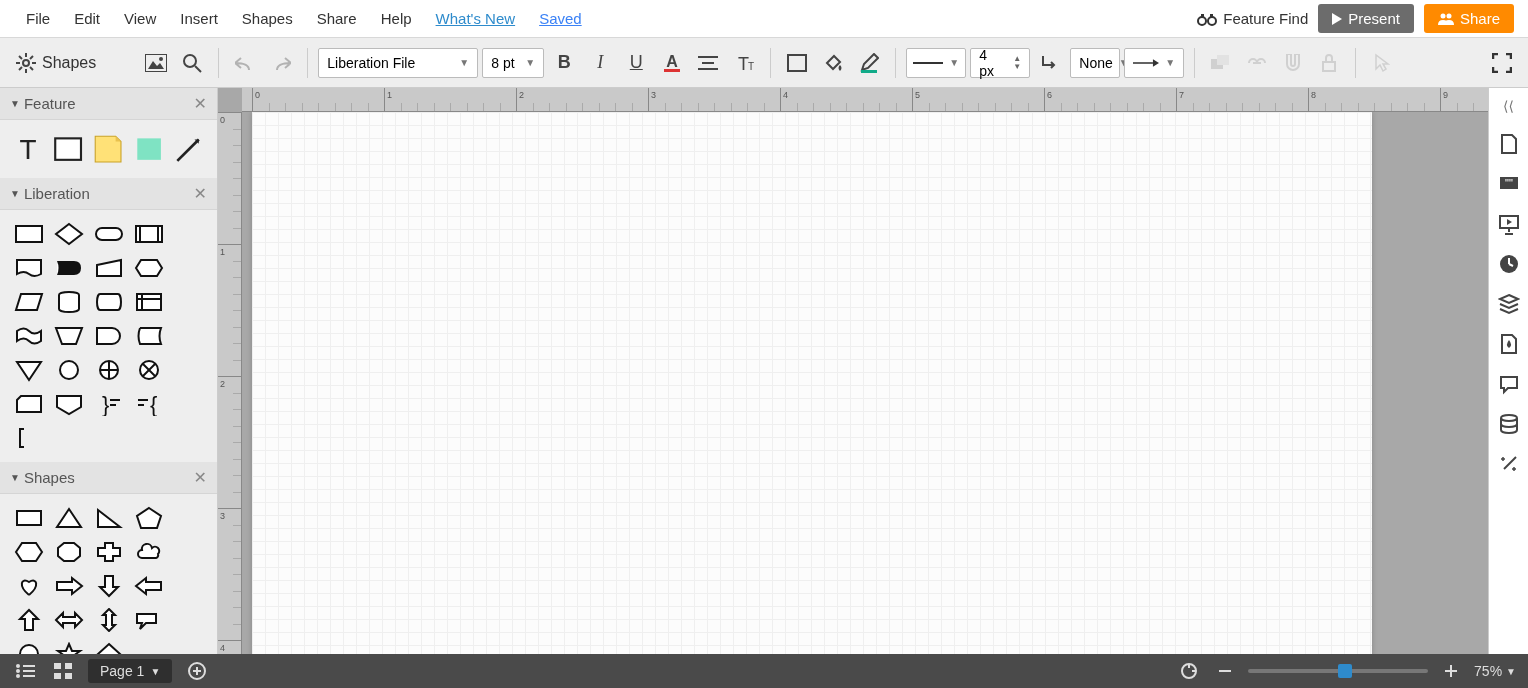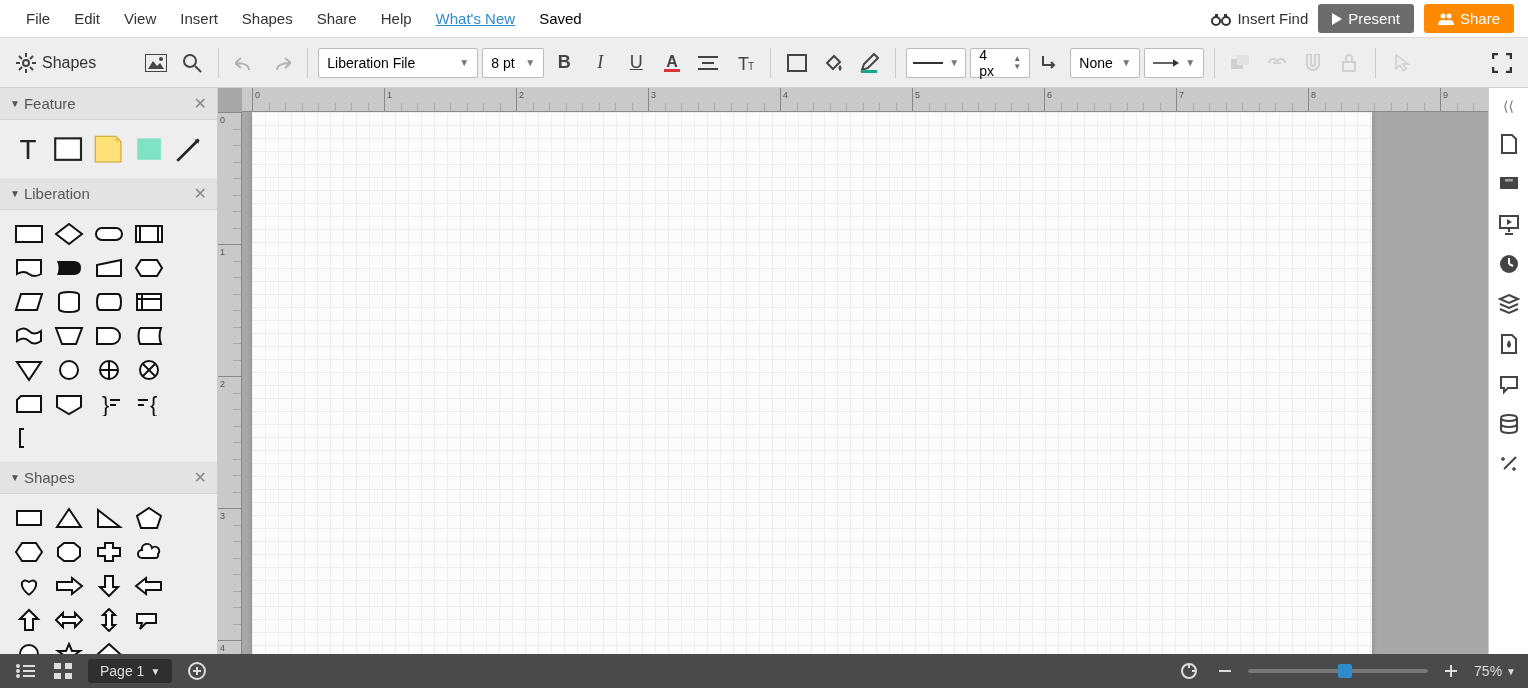--- a/index.html
+++ b/index.html
@@ -3,21 +3,21 @@
 <meta charset="utf-8">
 <style>
 * { margin: 0; padding: 0; box-sizing: border-box; font-family: Arial, Helvetica, sans-serif; }
 body { width: 1528px; height: 688px; overflow: hidden; background: #f5f5f5; display: flex; flex-direction: column; }
 
 
 .menubar { height: 38px; background: #fff; border-bottom: 1px solid #d8d8d8; display: flex; align-items: center; padding: 0 14px; justify-content: space-between; }
 .menubar-left { display: flex; align-items: flex-end; gap: 0; }
 .menu-item { padding: 8px 12px; font-size: 15px; color: #333; cursor: pointer; }
 .menu-item.link { color: #2e8bcc; text-decoration: underline; }
-.menu-item.saved { color: #000000; }
+.menu-item.saved { color: #3b82f6; text-decoration: underline; }
 .menubar-right { display: flex; align-items: center; gap: 10px; }
 .feature-find { display: flex; align-items: center; gap: 6px; font-size: 15px; color: #333; cursor: pointer; }
 .btn { display: flex; align-items: center; gap: 6px; padding: 6px 14px; border-radius: 3px; font-size: 15px; cursor: pointer; border: none; color: #fff; }
 .btn-present { background: #6c6c6c; }
 .btn-share { background: #ff8a00; }
 
 
 .toolbar { height: 50px; background: #eee; border-bottom: 1px solid #ccc; display: flex; align-items: center; padding: 0 10px; gap: 4px; }
 .gear { display:flex; align-items:center; gap:6px; font-size: 16px; color:#333; padding: 0 6px; cursor:pointer;}
 .tb-sep { width:1px; height: 30px; background: #ccc; margin: 0 6px; }
@@ -97,21 +97,21 @@
     <div class="menu-item saved">Saved</div>
   </div>
   <div class="menubar-right">
     <div class="feature-find">
       <svg width="20" height="14" viewBox="0 0 20 14">
           <circle cx="5" cy="9" r="4" fill="none" stroke="#333" stroke-width="2"></circle>
           <circle cx="15" cy="9" r="4" fill="none" stroke="#333" stroke-width="2"></circle>
           <rect x="4" y="2" width="3" height="4" fill="#333"></rect>
           <rect x="13" y="2" width="3" height="4" fill="#333"></rect>
         </svg>
-      <span>Insert Find</span>
+      <span>Feature Find</span>
     </div>
     <button class="btn btn-present">
       <svg width="10" height="12" viewBox="0 0 10 12">
           <polygon points="0,0 10,6 0,12" fill="#fff"></polygon>
         </svg>
       <span>Present</span>
     </button>
     <button class="btn btn-share">
       <svg width="16" height="12" viewBox="0 0 16 12">
           <circle cx="5" cy="3" r="2.5" fill="#fff"></circle>
@@ -231,21 +231,21 @@
       <div class="spinner">
         <span>▲</span>
         <span>▼</span>
       </div>
     </div>
   <div class="tb-btn">
       <svg width="20" height="20" viewBox="0 0 20 20">
         <path d="M3 3 L3 12 L14 12 M11 9 L14 12 L11 15" fill="none" stroke="#444" stroke-width="2"></path>
       </svg>
     </div>
-  <div class="tb-select" style="width:70px">
+  <div class="tb-select" style="width:50px">
       <span>None</span>
       <span class="caret" style="margin-left:auto">▼</span>
     </div>
   <div class="tb-select arrow-sample" style="width:60px">
       <svg viewBox="0 0 34 14">
         <line x1="0" y1="7" x2="26" y2="7" stroke="#333" stroke-width="2"></line>
         <polygon points="26,2 34,7 26,12" fill="#333"></polygon>
       </svg>
       <span class="caret" style="margin-left:auto">▼</span>
     </div>

